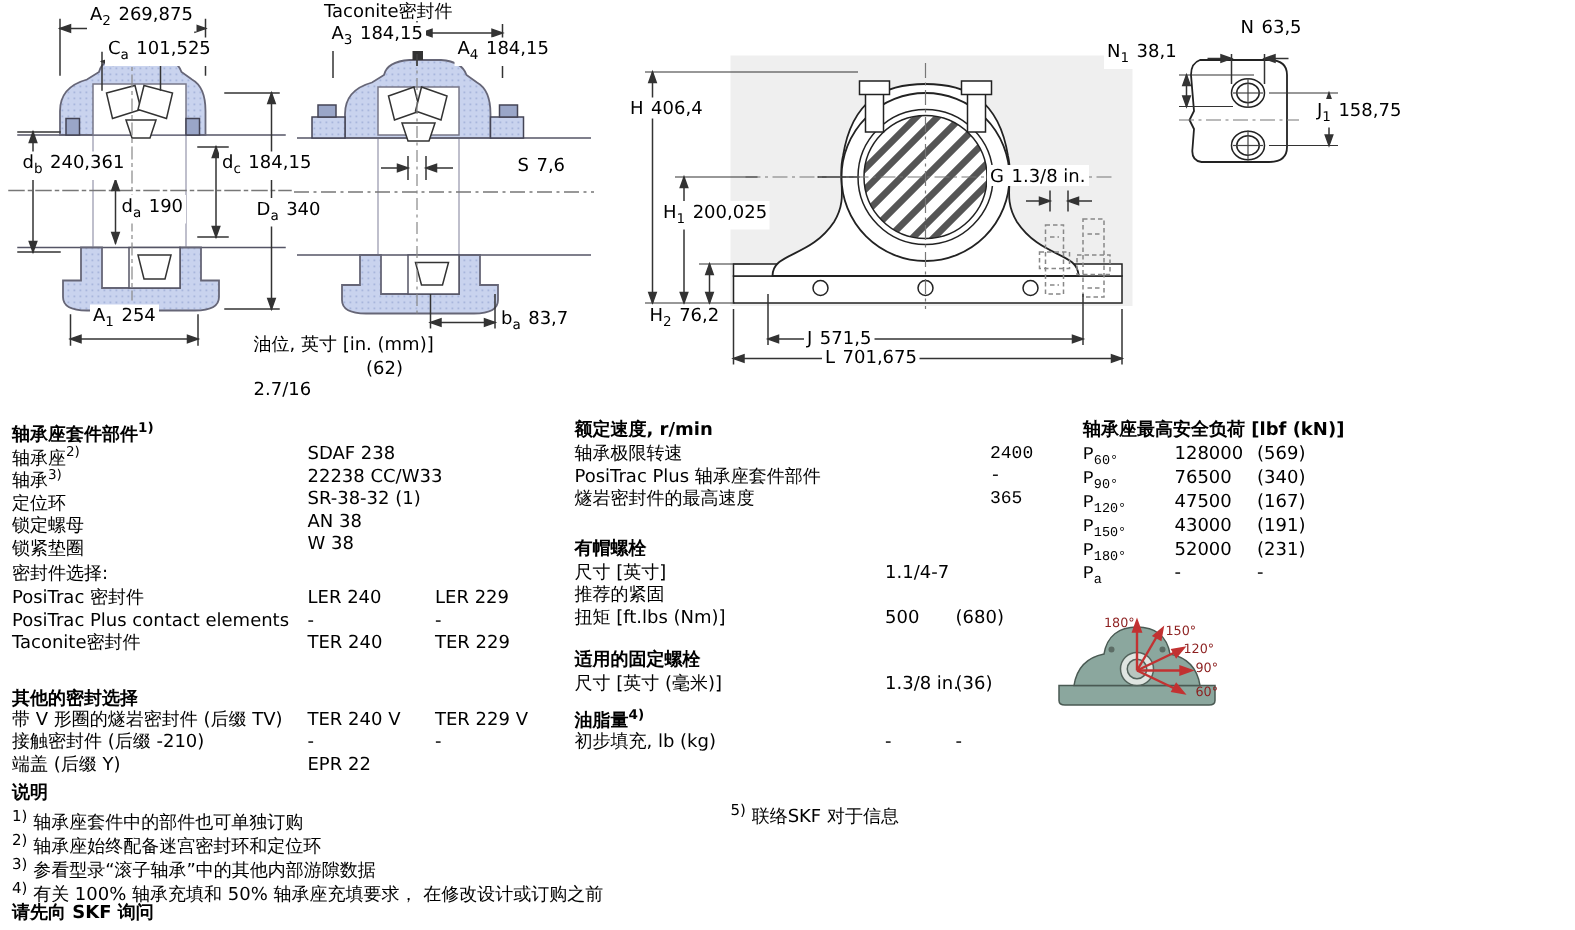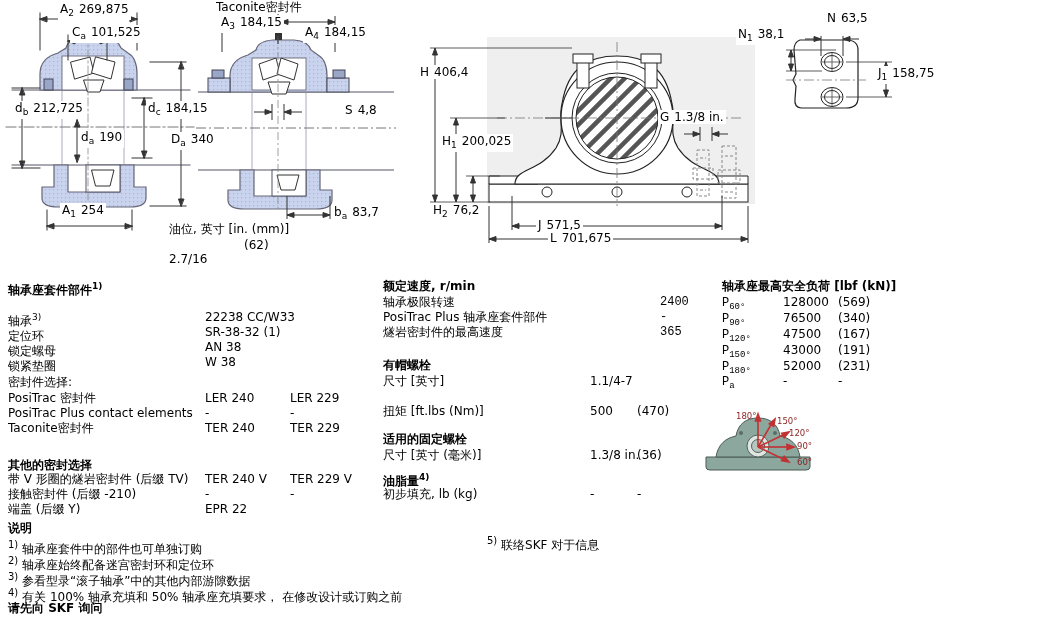--- a/index.html
+++ b/index.html
@@ -279,67 +279,69 @@
         <line x1="758" y1="447" x2="788" y2="447"></line>
           <polygon points="794,447 787,444.5 787,449.5"></polygon>
         <line x1="758" y1="447" x2="783" y2="459"></line>
           <polygon points="789,462 781.7,460.7 784.2,456.3"></polygon>
       </g>
     </g>
   </svg>
 
   <div class="dim" style="left:58px;top:2px"><span>A</span><sub>2</sub><span class="v">269,875</span></div>
   <div class="dim" style="left:70px;top:25px"><span>C</span><sub>a</sub><span class="v">101,525</span></div>
-  <div class="dim" style="left:13px;top:101px"><span>d</span><sub>b</sub><span class="v">212,725</span></div>
+  <div class="dim" style="left:13px;top:101px"><span>d</span><sub>b</sub><span class="v">240,361</span></div>
   <div class="dim" style="left:146px;top:101px"><span>d</span><sub>c</sub><span class="v">184,15</span></div>
   <div class="dim" style="left:79px;top:130px"><span>d</span><sub>a</sub><span class="v">190</span></div>
   <div class="dim" style="left:169px;top:132px"><span>D</span><sub>a</sub><span class="v">340</span></div>
   <div class="dim" style="left:60px;top:203px"><span>A</span><sub>1</sub><span class="v">254</span></div>
 
   <div class="dim cjk" style="left:214px;top:0px"><span>Taconite密封件</span></div>
   <div class="dim" style="left:219px;top:15px"><span>A</span><sub>3</sub><span class="v">184,15</span></div>
   <div class="dim" style="left:303px;top:25px"><span>A</span><sub>4</sub><span class="v">184,15</span></div>
-  <div class="dim" style="left:343px;top:103px"><span>S</span><span class="v">4,8</span></div>
+  <div class="dim" style="left:343px;top:103px"><span>S</span><span class="v">7,6</span></div>
   <div class="dim" style="left:332px;top:205px"><span>b</span><sub>a</sub><span class="v">83,7</span></div>
   <div class="dim cjk" style="left:167px;top:222px"><span>油位, 英寸 [in. (mm)]</span></div>
   <div class="dim cjk" style="left:167px;top:252px"><span>2.7/16</span></div>
   <div class="dim cjk" style="left:242px;top:238px"><span>(62)</span></div>
 
   <div class="dim" style="left:418px;top:65px"><span>H</span><span class="v">406,4</span></div>
   <div class="dim" style="left:440px;top:134px"><span>H</span><sub>1</sub><span class="v">200,025</span></div>
   <div class="dim" style="left:431px;top:203px"><span>H</span><sub>2</sub><span class="v">76,2</span></div>
   <div class="dim" style="left:536px;top:218px"><span>J</span><span class="v">571,5</span></div>
   <div class="dim" style="left:548px;top:231px"><span>L</span><span class="v">701,675</span></div>
   <div class="dim" style="left:658px;top:110px"><span>G</span><span class="v">1.3/8 in.</span></div>
 
   <div class="dim" style="left:825px;top:11px"><span>N</span><span class="v">63,5</span></div>
   <div class="dim" style="left:736px;top:27px"><span>N</span><sub>1</sub><span class="v">38,1</span></div>
   <div class="dim" style="left:876px;top:66px"><span>J</span><sub>1</sub><span class="v">158,75</span></div>
 
   <div class="t-line hdr" style="left:8px;top:279px"><span>轴承座套件部件</span><sup>1)</sup></div>
+  <div class="t-line" style="left:8px;top:295px"><span>轴承座</span><sup>2)</sup><span class="lv1">SDAF 238</span><span class="lv2"></span></div>
   <div class="t-line" style="left:8px;top:310px"><span>轴承</span><sup>3)</sup><span class="lv1">22238 CC/W33</span><span class="lv2"></span></div>
   <div class="t-line" style="left:8px;top:325px"><span>定位环</span><sup></sup><span class="lv1">SR-38-32 (1)</span><span class="lv2"></span></div>
   <div class="t-line" style="left:8px;top:340px"><span>锁定螺母</span><sup></sup><span class="lv1">AN 38</span><span class="lv2"></span></div>
   <div class="t-line" style="left:8px;top:355px"><span>锁紧垫圈</span><sup></sup><span class="lv1">W 38</span><span class="lv2"></span></div>
   <div class="t-line" style="left:8px;top:375px"><span>密封件选择:</span></div>
   <div class="t-line" style="left:8px;top:391px"><span>PosiTrac 密封件</span><span class="lv1">LER 240</span><span class="lv2">LER 229</span></div>
   <div class="t-line" style="left:8px;top:406px"><span>PosiTrac Plus contact elements</span><span class="lv1">-</span><span class="lv2">-</span></div>
   <div class="t-line" style="left:8px;top:421px"><span>Taconite密封件</span><span class="lv1">TER 240</span><span class="lv2">TER 229</span></div>
   <div class="t-line hdr" style="left:8px;top:458px"><span>其他的密封选择</span></div>
   <div class="t-line" style="left:8px;top:472px"><span>带 V 形圈的燧岩密封件 (后缀 TV)</span><span class="lv1">TER 240 V</span><span class="lv2">TER 229 V</span></div>
   <div class="t-line" style="left:8px;top:487px"><span>接触密封件 (后缀 -210)</span><span class="lv1">-</span><span class="lv2">-</span></div>
   <div class="t-line" style="left:8px;top:502px"><span>端盖 (后缀 Y)</span><span class="lv1">EPR 22</span><span class="lv2"></span></div>
 
   <div class="t-line hdr" style="left:383px;top:279px;width:330px"><span>额定速度, r/min</span></div>
   <div class="t-line" style="left:383px;top:295px;width:330px"><span>轴承极限转速</span><span class="mv0">2400</span></div>
   <div class="t-line" style="left:383px;top:310px;width:330px"><span>PosiTrac Plus 轴承座套件部件</span><span class="mv0">-</span></div>
   <div class="t-line" style="left:383px;top:325px;width:330px"><span>燧岩密封件的最高速度</span><span class="mv0">365</span></div>
   <div class="t-line hdr" style="left:383px;top:358px;width:330px"><span>有帽螺栓</span></div>
   <div class="t-line" style="left:383px;top:374px;width:330px"><span>尺寸 [英寸]</span><span class="mv1">1.1/4-7</span></div>
-  <div class="t-line" style="left:383px;top:404px;width:330px"><span>扭矩 [ft.lbs (Nm)]</span><span class="mv1">500</span><span class="mv2">(470)</span></div>
+  <div class="t-line" style="left:383px;top:389px;width:330px"><span>推荐的紧固</span></div>
+  <div class="t-line" style="left:383px;top:404px;width:330px"><span>扭矩 [ft.lbs (Nm)]</span><span class="mv1">500</span><span class="mv2">(680)</span></div>
   <div class="t-line hdr" style="left:383px;top:432px;width:330px"><span>适用的固定螺栓</span></div>
   <div class="t-line" style="left:383px;top:448px;width:330px"><span>尺寸 [英寸 (毫米)]</span><span class="mv1">1.3/8 in.</span><span class="mv2">(36)</span></div>
   <div class="t-line hdr" style="left:383px;top:470px;width:330px"><span>油脂量</span><sup>4)</sup></div>
   <div class="t-line" style="left:383px;top:487px;width:330px"><span>初步填充, lb (kg)</span><span class="mv1">-</span><span class="mv2">-</span></div>
 
   <div class="t-line hdr" style="left:722px;top:279px;width:320px"><span>轴承座最高安全负荷 [lbf (kN)]</span></div>
   <div class="t-line" style="left:722px;top:295px;width:200px"><span class="rl"><span>P</span><sub>60°</sub></span><span class="rv1">128000</span><span class="rv2">(569)</span></div>
   <div class="t-line" style="left:722px;top:311px;width:200px"><span class="rl"><span>P</span><sub>90°</sub></span><span class="rv1">76500</span><span class="rv2">(340)</span></div>
   <div class="t-line" style="left:722px;top:327px;width:200px"><span class="rl"><span>P</span><sub>120°</sub></span><span class="rv1">47500</span><span class="rv2">(167)</span></div>
   <div class="t-line" style="left:722px;top:343px;width:200px"><span class="rl"><span>P</span><sub>150°</sub></span><span class="rv1">43000</span><span class="rv2">(191)</span></div>

